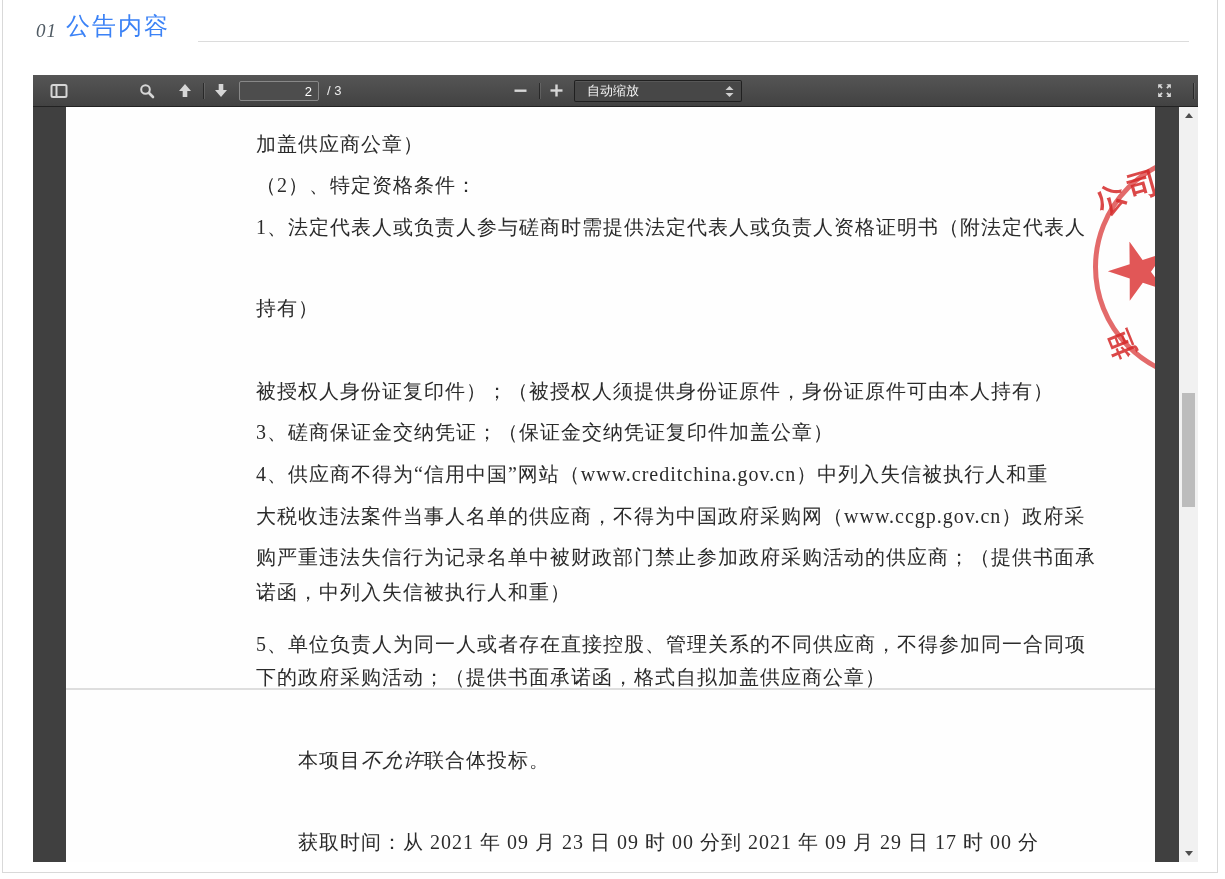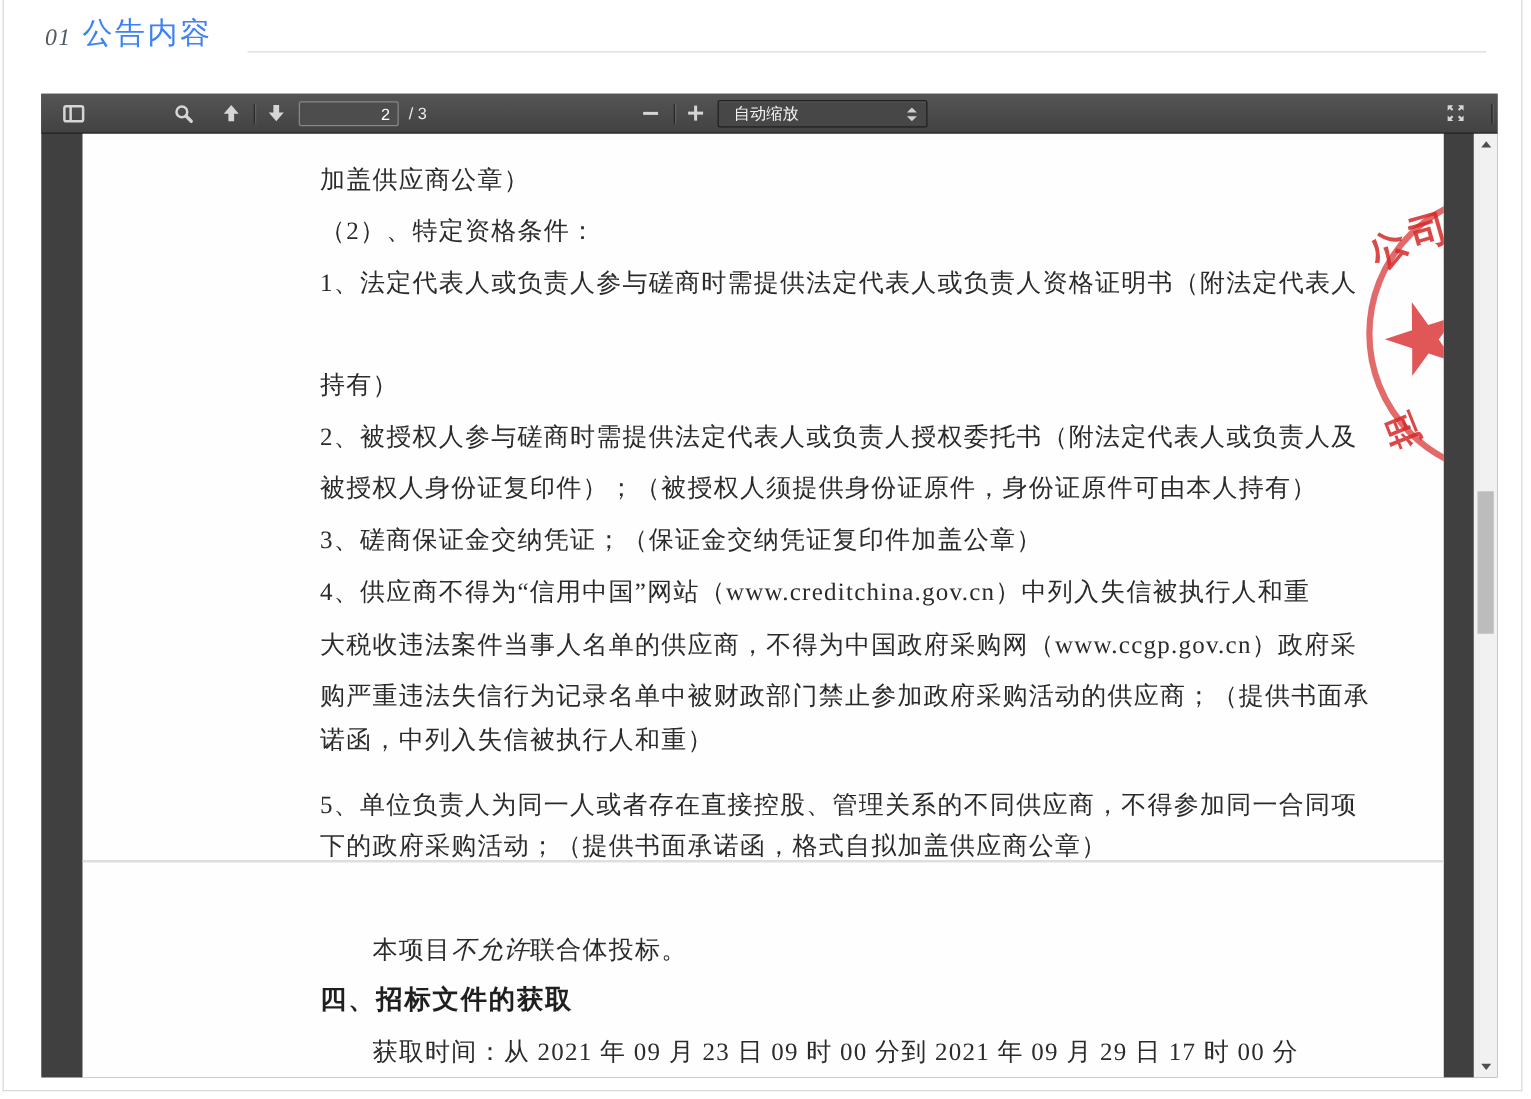--- a/index.html
+++ b/index.html
@@ -173,38 +173,36 @@
       <div class="tsep" style="left:1160px"></div>
     </div>
 
     <div class="vbody">
 
       <div class="pdf-page">
         <div class="doc-line" style="top:26px">加盖供应商公章）</div>
         <div class="doc-line" style="top:67px">（2）、特定资格条件：</div>
         <div class="doc-line" style="top:109px">1、法定代表人或负责人参与磋商时需提供法定代表人或负责人资格证明书（附法定代表人</div>
         <div class="doc-line" style="top:190px">持有）</div>
-        <div class="doc-line" style="top:232px">2、被授权人参与磋商时需提供法定代表人或负责人授权委托书（附法定代表人或负责人及</div>
         <div class="doc-line" style="top:273px">被授权人身份证复印件）；（被授权人须提供身份证原件，身份证原件可由本人持有）</div>
         <div class="doc-line" style="top:314px">3、磋商保证金交纳凭证；（保证金交纳凭证复印件加盖公章）</div>
         <div class="doc-line" style="top:356px">4、供应商不得为“信用中国”网站（www.creditchina.gov.cn）中列入失信被执行人和重</div>
         <div class="doc-line" style="top:398px">大税收违法案件当事人名单的供应商，不得为中国政府采购网（www.ccgp.gov.cn）政府采</div>
         <div class="doc-line" style="top:439px">购严重违法失信行为记录名单中被财政部门禁止参加政府采购活动的供应商；（提供书面承</div>
         <div class="doc-line" style="top:474px">诺函，中列入失信被执行人和重）</div>
         <div class="doc-line" style="top:526px">5、单位负责人为同一人或者存在直接控股、管理关系的不同供应商，不得参加同一合同项</div>
         <div class="doc-line" style="top:559px">下的政府采购活动；（提供书面承诺函，格式自拟加盖供应商公章）</div>
 
         <div class="page-gap"></div>
 
 
         <div class="doc-line indent" style="top:642px">
           <span>本项目</span><span class="em-italic">不允许</span><span>联合体投标。</span>
         </div>
 
-        <div class="doc-line doc-heading" style="top:681px">四、招标文件的获取</div>
         <div class="doc-line indent" style="top:724px">获取时间：从 2021 年 09 月 23 日  09 时 00 分到 2021 年 09 月 29 日  17 时 00 分</div>
 
         <div class="stamp-circle"></div>
         <div class="stamp-char" style="left:1030px; top:72px; font-size:30px; transform:rotate(-42deg)">公</div>
         <div class="stamp-char" style="left:1062px; top:58px; font-size:30px; transform:rotate(-16deg)">司</div>
         <div class="stamp-star"></div>
         <div class="stamp-char" style="left:1042px; top:218px; font-size:28px; transform:rotate(-112deg)">担</div>
       </div>
 
       <div class="vscroll">

